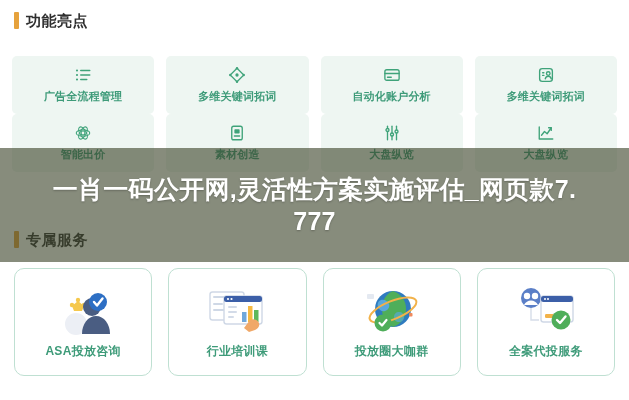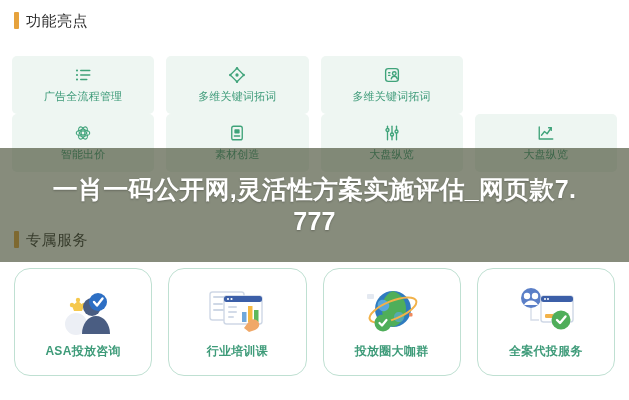--- a/index.html
+++ b/index.html
@@ -24,21 +24,21 @@
   }
   .head-bar {
     width: 5px;
     height: 17px;
     border-radius: 1px;
     background: #e6a23c;
     display: block;
   }
   .head-title {
     font-size: 15px;
-    font-weight: 400;
+    font-weight: 700;
     color: #2f2f2f;
     letter-spacing: 0.5px;
     line-height: 1;
   }
 
   
   .feature-grid {
     display: grid;
     grid-template-columns: repeat(4, 1fr);
     gap: 12px;
@@ -55,21 +55,21 @@
     gap: 5px;
   }
   .feature-icon {
     width: 18px; height: 18px;
     display: block;
     color: #3fa37a;
   }
   .feature-icon svg { display: block; width: 100%; height: 100%; }
   .feature-label {
     font-size: 11px;
-    font-weight: 400;
+    font-weight: 700;
     color: #3e9b79;
     white-space: nowrap;
     letter-spacing: 0.2px;
   }
 
   
   .row-1 { position: absolute; left: 0; top: 56px; width: 629px; }
   .row-2 { position: absolute; left: 0; top: 114px; width: 629px; }
   #head-features { position: absolute; left: 0; top: 12px; }
   #head-services { position: absolute; left: 0; top: 231px; }
@@ -77,21 +77,21 @@
   
   .service-grid {
     display: grid;
     grid-template-columns: repeat(4, 1fr);
     gap: 16px;
     padding: 0 14px;
   }
   .service-card {
     background: #ffffff;
     border: 1px solid #bfe0d2;
-    border-radius: 16px;
+    border-radius: 10px;
     height: 108px;
     display: flex;
     flex-direction: column;
     align-items: center;
     justify-content: center;
     gap: 7px;
   }
   .service-illo {
     width: 62px; height: 52px;
     display: block;
@@ -167,20 +167,30 @@
             <circle cx="12" cy="3" r="1.6" fill="currentColor" stroke="none"></circle>
             <circle cx="21" cy="12" r="1.6" fill="currentColor" stroke="none"></circle>
             <circle cx="12" cy="21" r="1.6" fill="currentColor" stroke="none"></circle>
             <circle cx="3" cy="12" r="1.6" fill="currentColor" stroke="none"></circle>
             <circle cx="12" cy="12" r="2.2" fill="currentColor" stroke="none"></circle>
           </svg>
         </span>
         <span class="feature-label">多维关键词拓词</span>
       </div>
 
+      <div class="feature-card">
+        <span class="feature-icon">
+          <svg viewBox="0 0 24 24" fill="none" stroke="currentColor" stroke-width="1.8" stroke-linecap="round">
+            <rect x="2.5" y="5" width="19" height="14" rx="2.5"></rect>
+            <line x1="2.5" y1="10" x2="21.5" y2="10"></line>
+            <line x1="6" y1="15" x2="11" y2="15"></line>
+          </svg>
+        </span>
+        <span class="feature-label">自动化账户分析</span>
+      </div>
 
       <div class="feature-card">
         <span class="feature-icon">
           <svg viewBox="0 0 24 24" fill="none" stroke="currentColor" stroke-width="1.8" stroke-linecap="round">
             <rect x="3.5" y="3.5" width="17" height="17" rx="3.5"></rect>
             <circle cx="15" cy="10" r="2.4"></circle>
             <path d="M11 17c0.6-2.2 2.2-3.3 4-3.3s3.4 1.1 4 3.3"></path>
             <line x1="7.5" y1="9" x2="9.2" y2="9"></line>
             <line x1="7.5" y1="12.5" x2="9.2" y2="12.5"></line>
           </svg>

